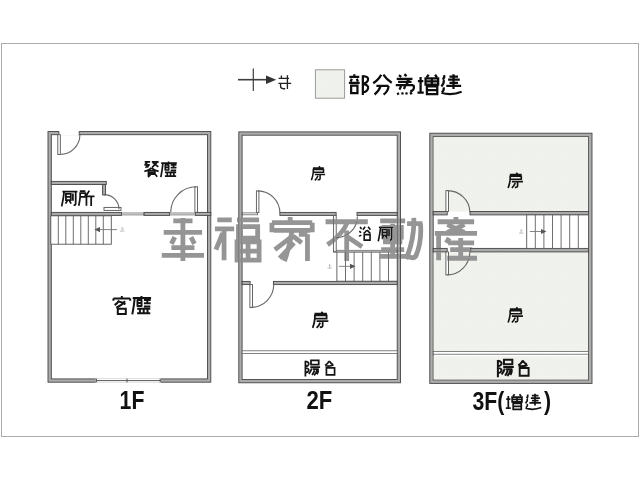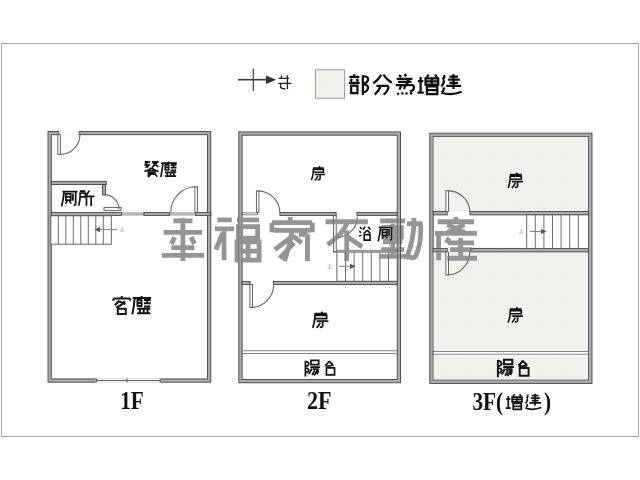--- a/index.html
+++ b/index.html
@@ -1,16 +1,16 @@
 <!DOCTYPE html>
 <html><head>
 <meta charset="utf-8">
 <style>
 html,body{margin:0;padding:0;background:#fff;}
-.page{position:relative;width:640px;height:480px;background:#ffffff;overflow:hidden;font-family:Liberation Serif, serif;}
+.page{position:relative;width:640px;height:480px;background:#ffffff;overflow:hidden;font-family:Liberation Sans, sans-serif;}
 svg{position:absolute;left:0;top:0;}
 </style>
 </head>
 <body>
 <div class="page">
 <svg width="640" height="480" viewBox="0 0 640 480">
 <defs>
 <pattern id="hatch" width="3" height="3" patternUnits="userSpaceOnUse">
  <rect width="3" height="3" fill="#f3f6f1"></rect>
  <path d="M0,0h1.5v1.5h-1.5z M1.5,1.5h1.5v1.5h-1.5z" fill="#ecefe8"></path>

